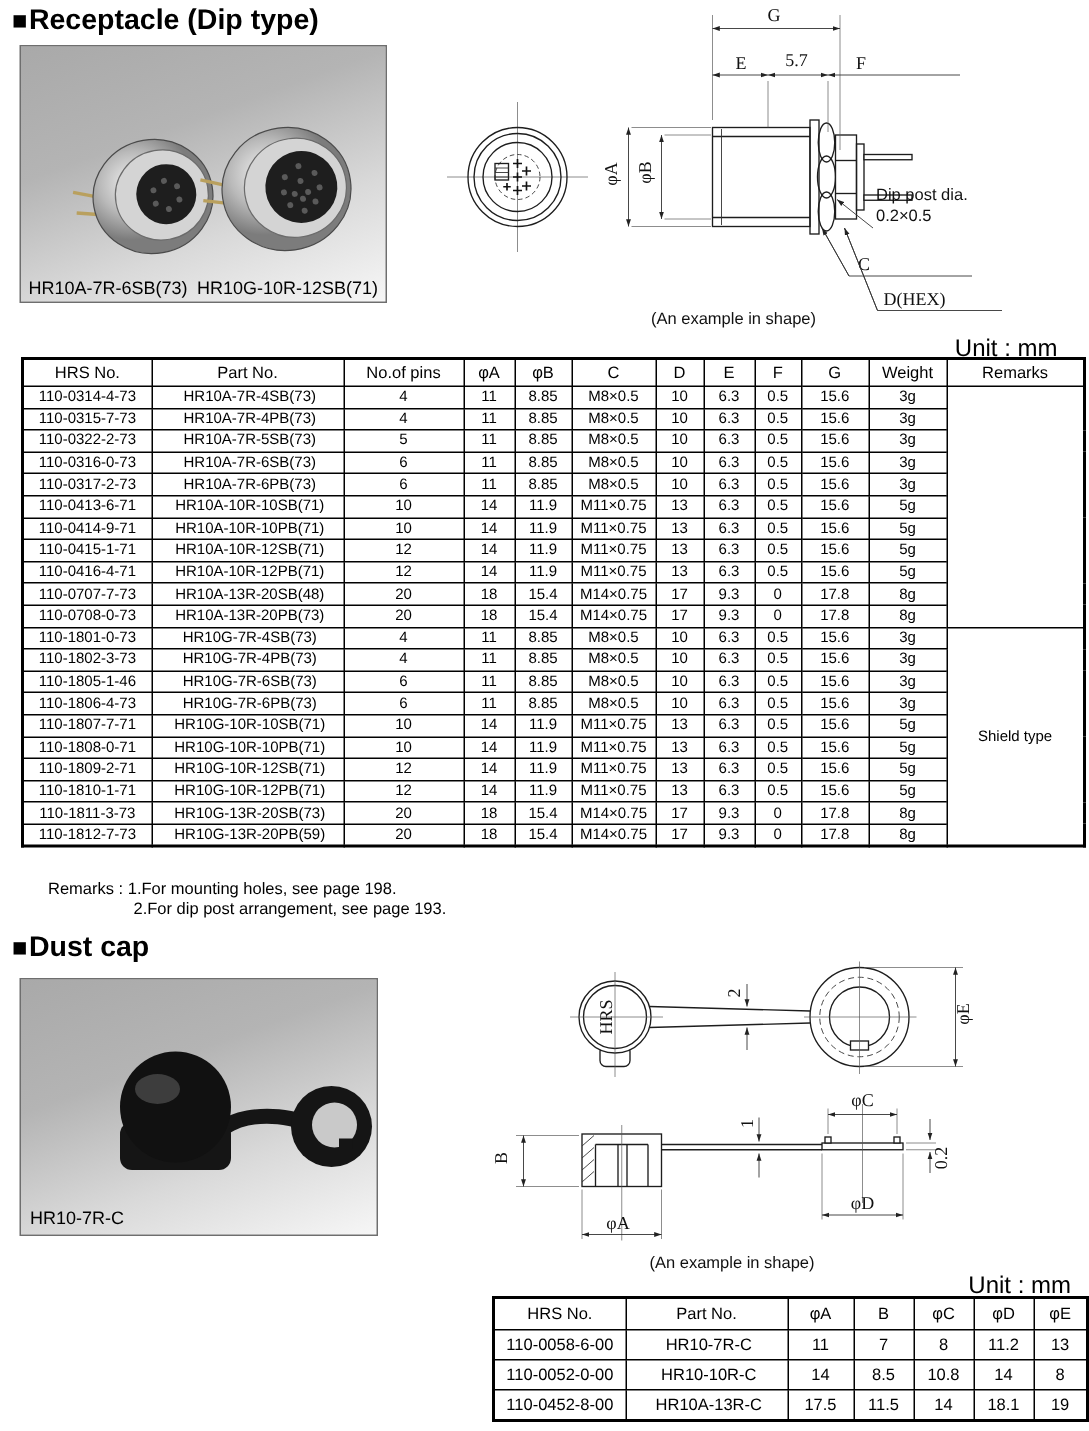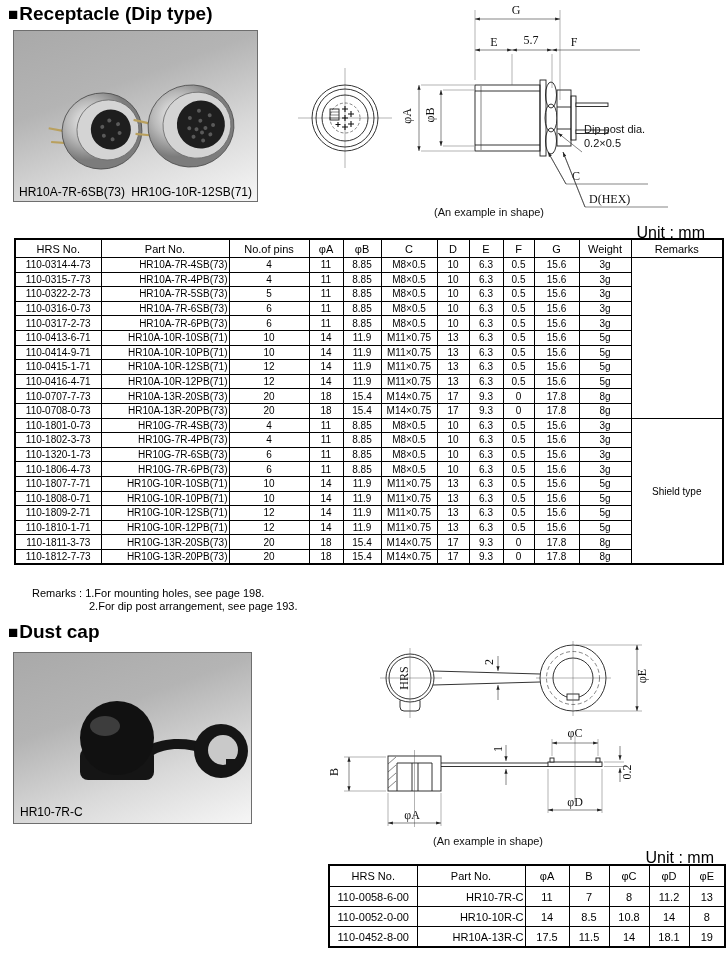--- a/index.html
+++ b/index.html
@@ -24,21 +24,21 @@
   table.spec{position:absolute;border-collapse:collapse;table-layout:fixed;
              border:2px solid #000;background:#fff;}
   table.spec th,table.spec td{border:1px solid #000;text-align:center;
              padding:0 1px;overflow:hidden;white-space:nowrap;}
   #receptacle-table{left:14px;top:238px;width:708px;}
   #receptacle-table th{font-size:11px;font-weight:normal;height:17px;}
   #receptacle-table td{font-size:10px;height:13.6px;}
   #dustcap-table{left:328px;top:864px;width:396px;}
   #dustcap-table th{font-size:11px;font-weight:normal;height:20px;}
   #dustcap-table td{font-size:11px;height:19px;margin-top:47px;}
-  table.spec td.al{text-align:right;padding-left:4px;}
+  table.spec td.al{text-align:center;padding-left:4px;}
   table.spec td.remarks{font-size:10.5px;}
 
   
   .remarks-note{position:absolute;left:32px;top:587px;font-size:11px;line-height:13px;}
   .remarks-note .l2{padding-left:57px;}
 
   
   svg{position:absolute;overflow:visible;}
   svg text{font-family:"Liberation Serif",serif;font-size:12px;fill:#111;}
   svg text.sans{font-family:"Liberation Sans",sans-serif;font-size:11px;}
@@ -339,21 +339,21 @@
           <td>11.9</td>
           <td>M11×0.75</td>
           <td>13</td>
           <td>6.3</td>
           <td>0.5</td>
           <td>15.6</td>
           <td>5g</td>
         </tr>
         <tr>
           <td>110-0707-7-73</td>
-          <td class="al">HR10A-13R-20SB(73)</td>
+          <td class="al">HR10A-13R-20SB(48)</td>
           <td>20</td>
           <td>18</td>
           <td>15.4</td>
           <td>M14×0.75</td>
           <td>17</td>
           <td>9.3</td>
           <td>0</td>
           <td>17.8</td>
           <td>8g</td>
         </tr>
@@ -391,21 +391,21 @@
           <td>11</td>
           <td>8.85</td>
           <td>M8×0.5</td>
           <td>10</td>
           <td>6.3</td>
           <td>0.5</td>
           <td>15.6</td>
           <td>3g</td>
         </tr>
         <tr>
-          <td>110-1320-1-73</td>
+          <td>110-1805-1-46</td>
           <td class="al">HR10G-7R-6SB(73)</td>
           <td>6</td>
           <td>11</td>
           <td>8.85</td>
           <td>M8×0.5</td>
           <td>10</td>
           <td>6.3</td>
           <td>0.5</td>
           <td>15.6</td>
           <td>3g</td>
@@ -483,21 +483,21 @@
           <td>15.4</td>
           <td>M14×0.75</td>
           <td>17</td>
           <td>9.3</td>
           <td>0</td>
           <td>17.8</td>
           <td>8g</td>
         </tr>
         <tr>
           <td>110-1812-7-73</td>
-          <td class="al">HR10G-13R-20PB(73)</td>
+          <td class="al">HR10G-13R-20PB(59)</td>
           <td>20</td>
           <td>18</td>
           <td>15.4</td>
           <td>M14×0.75</td>
           <td>17</td>
           <td>9.3</td>
           <td>0</td>
           <td>17.8</td>
           <td>8g</td>
         </tr>

